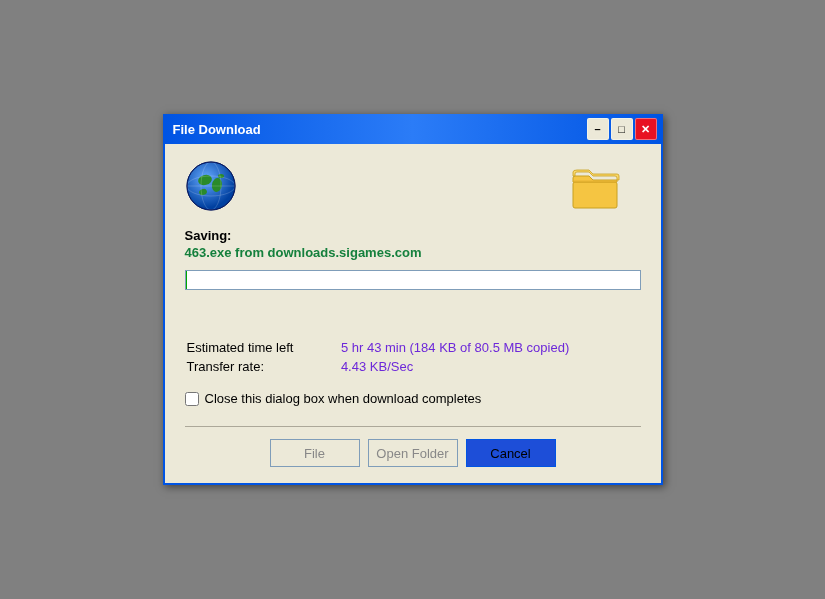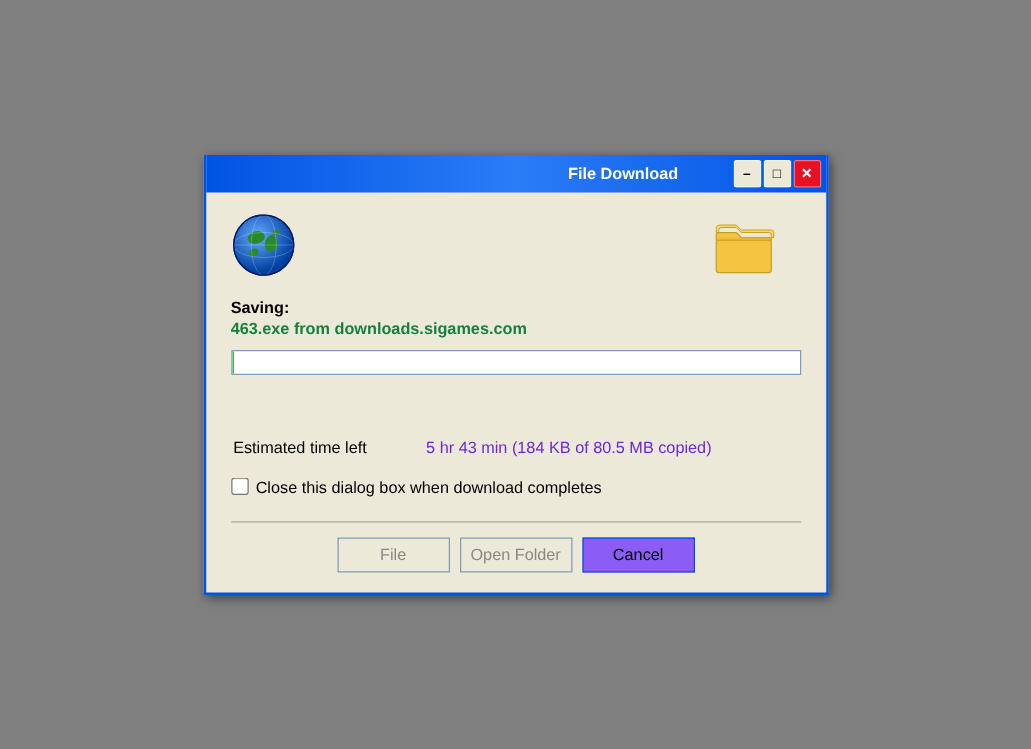--- a/index.html
+++ b/index.html
@@ -21,24 +21,23 @@
       border: 2px solid #0054e3;
       border-top: none;
       box-shadow: 2px 2px 8px rgba(0,0,0,0.5);
     }
 
     .title-bar {
       background: linear-gradient(to right, #0054e3, #2b7cf7, #0054e3);
       height: 30px;
       display: flex;
       align-items: center;
-      justify-content: flex-end;
+      justify-content: space-between;
       padding: 0 4px 0 8px;
       user-select: none;
-      gap: 44px;
     }
 
     .title-bar-text {
       color: white;
       font-weight: bold;
       font-size: 13px;
     }
 
     .title-bar-controls {
       display: flex;
@@ -136,20 +135,21 @@
     }
 
     .details-table td:first-child {
       white-space: nowrap;
       padding-right: 10px;
       color: #000;
     }
 
     .checkbox-row {
       display: flex;
+      align-items: center;
       gap: 6px;
       margin-bottom: 20px;
     }
 
     .checkbox-row input[type="checkbox"] {
       width: 14px;
       height: 14px;
     }
 
     .checkbox-label {
@@ -180,21 +180,21 @@
       color: #000;
     }
 
     .btn:disabled {
       color: #888;
       cursor: default;
     }
 
     .btn.primary {
       border: 1.5px solid #0054e3;
-      background: #8b5cf6;
+      background: #1d4ed8;
     }
   </style>
 </head>
 <body>
 
 <div class="window">
 
   <div class="title-bar">
     <span class="title-bar-text">File Download</span>
     <div class="title-bar-controls">
@@ -252,20 +252,24 @@
     <div class="progress-container">
       <div class="progress-bar"></div>
     </div>
 
     <table class="details-table">
       <tbody>
           <tr>
         <td>Estimated time left</td>
         <td>5 hr 43 min (184 KB of 80.5 MB copied)</td>
       </tr>
+      <tr>
+        <td>Transfer rate:</td>
+        <td>4.43 KB/Sec</td>
+      </tr>
     </tbody>
       </table>
 
     <div class="checkbox-row">
       <input type="checkbox" id="closeCheckbox" style="">
       <label class="checkbox-label" for="closeCheckbox">Close this dialog box when download completes</label>
     </div>
 
     <div class="divider"></div>
 

